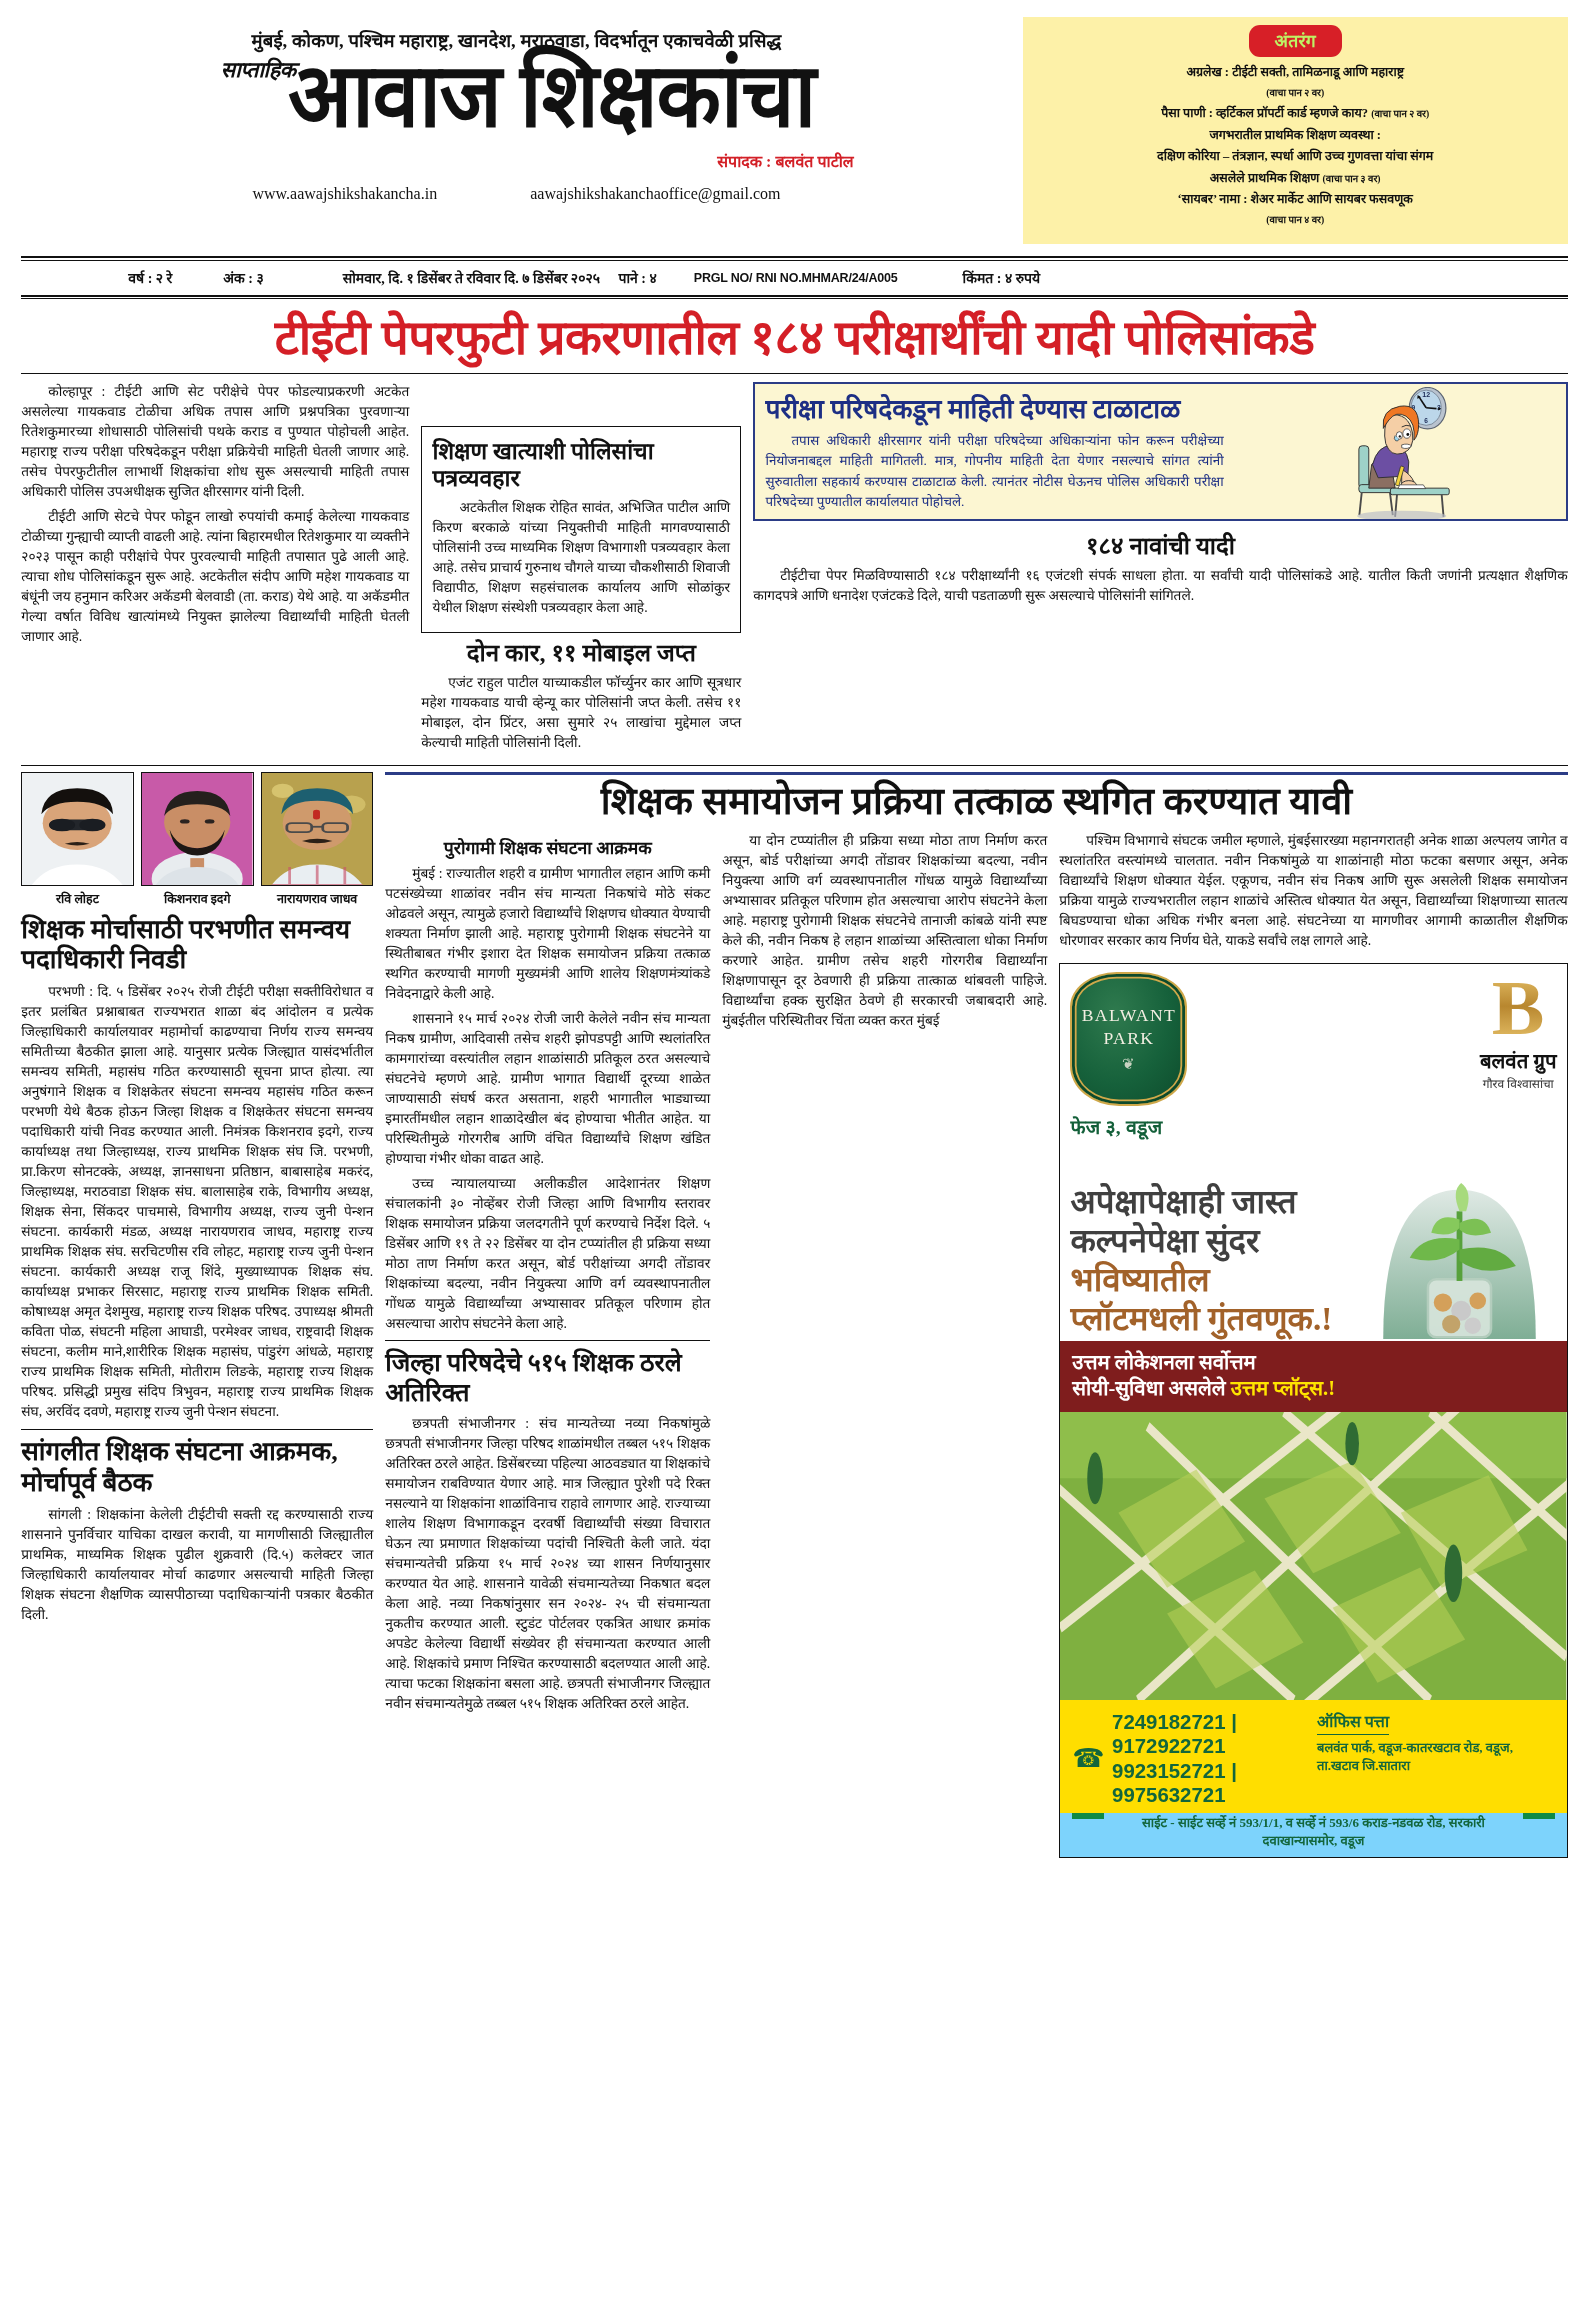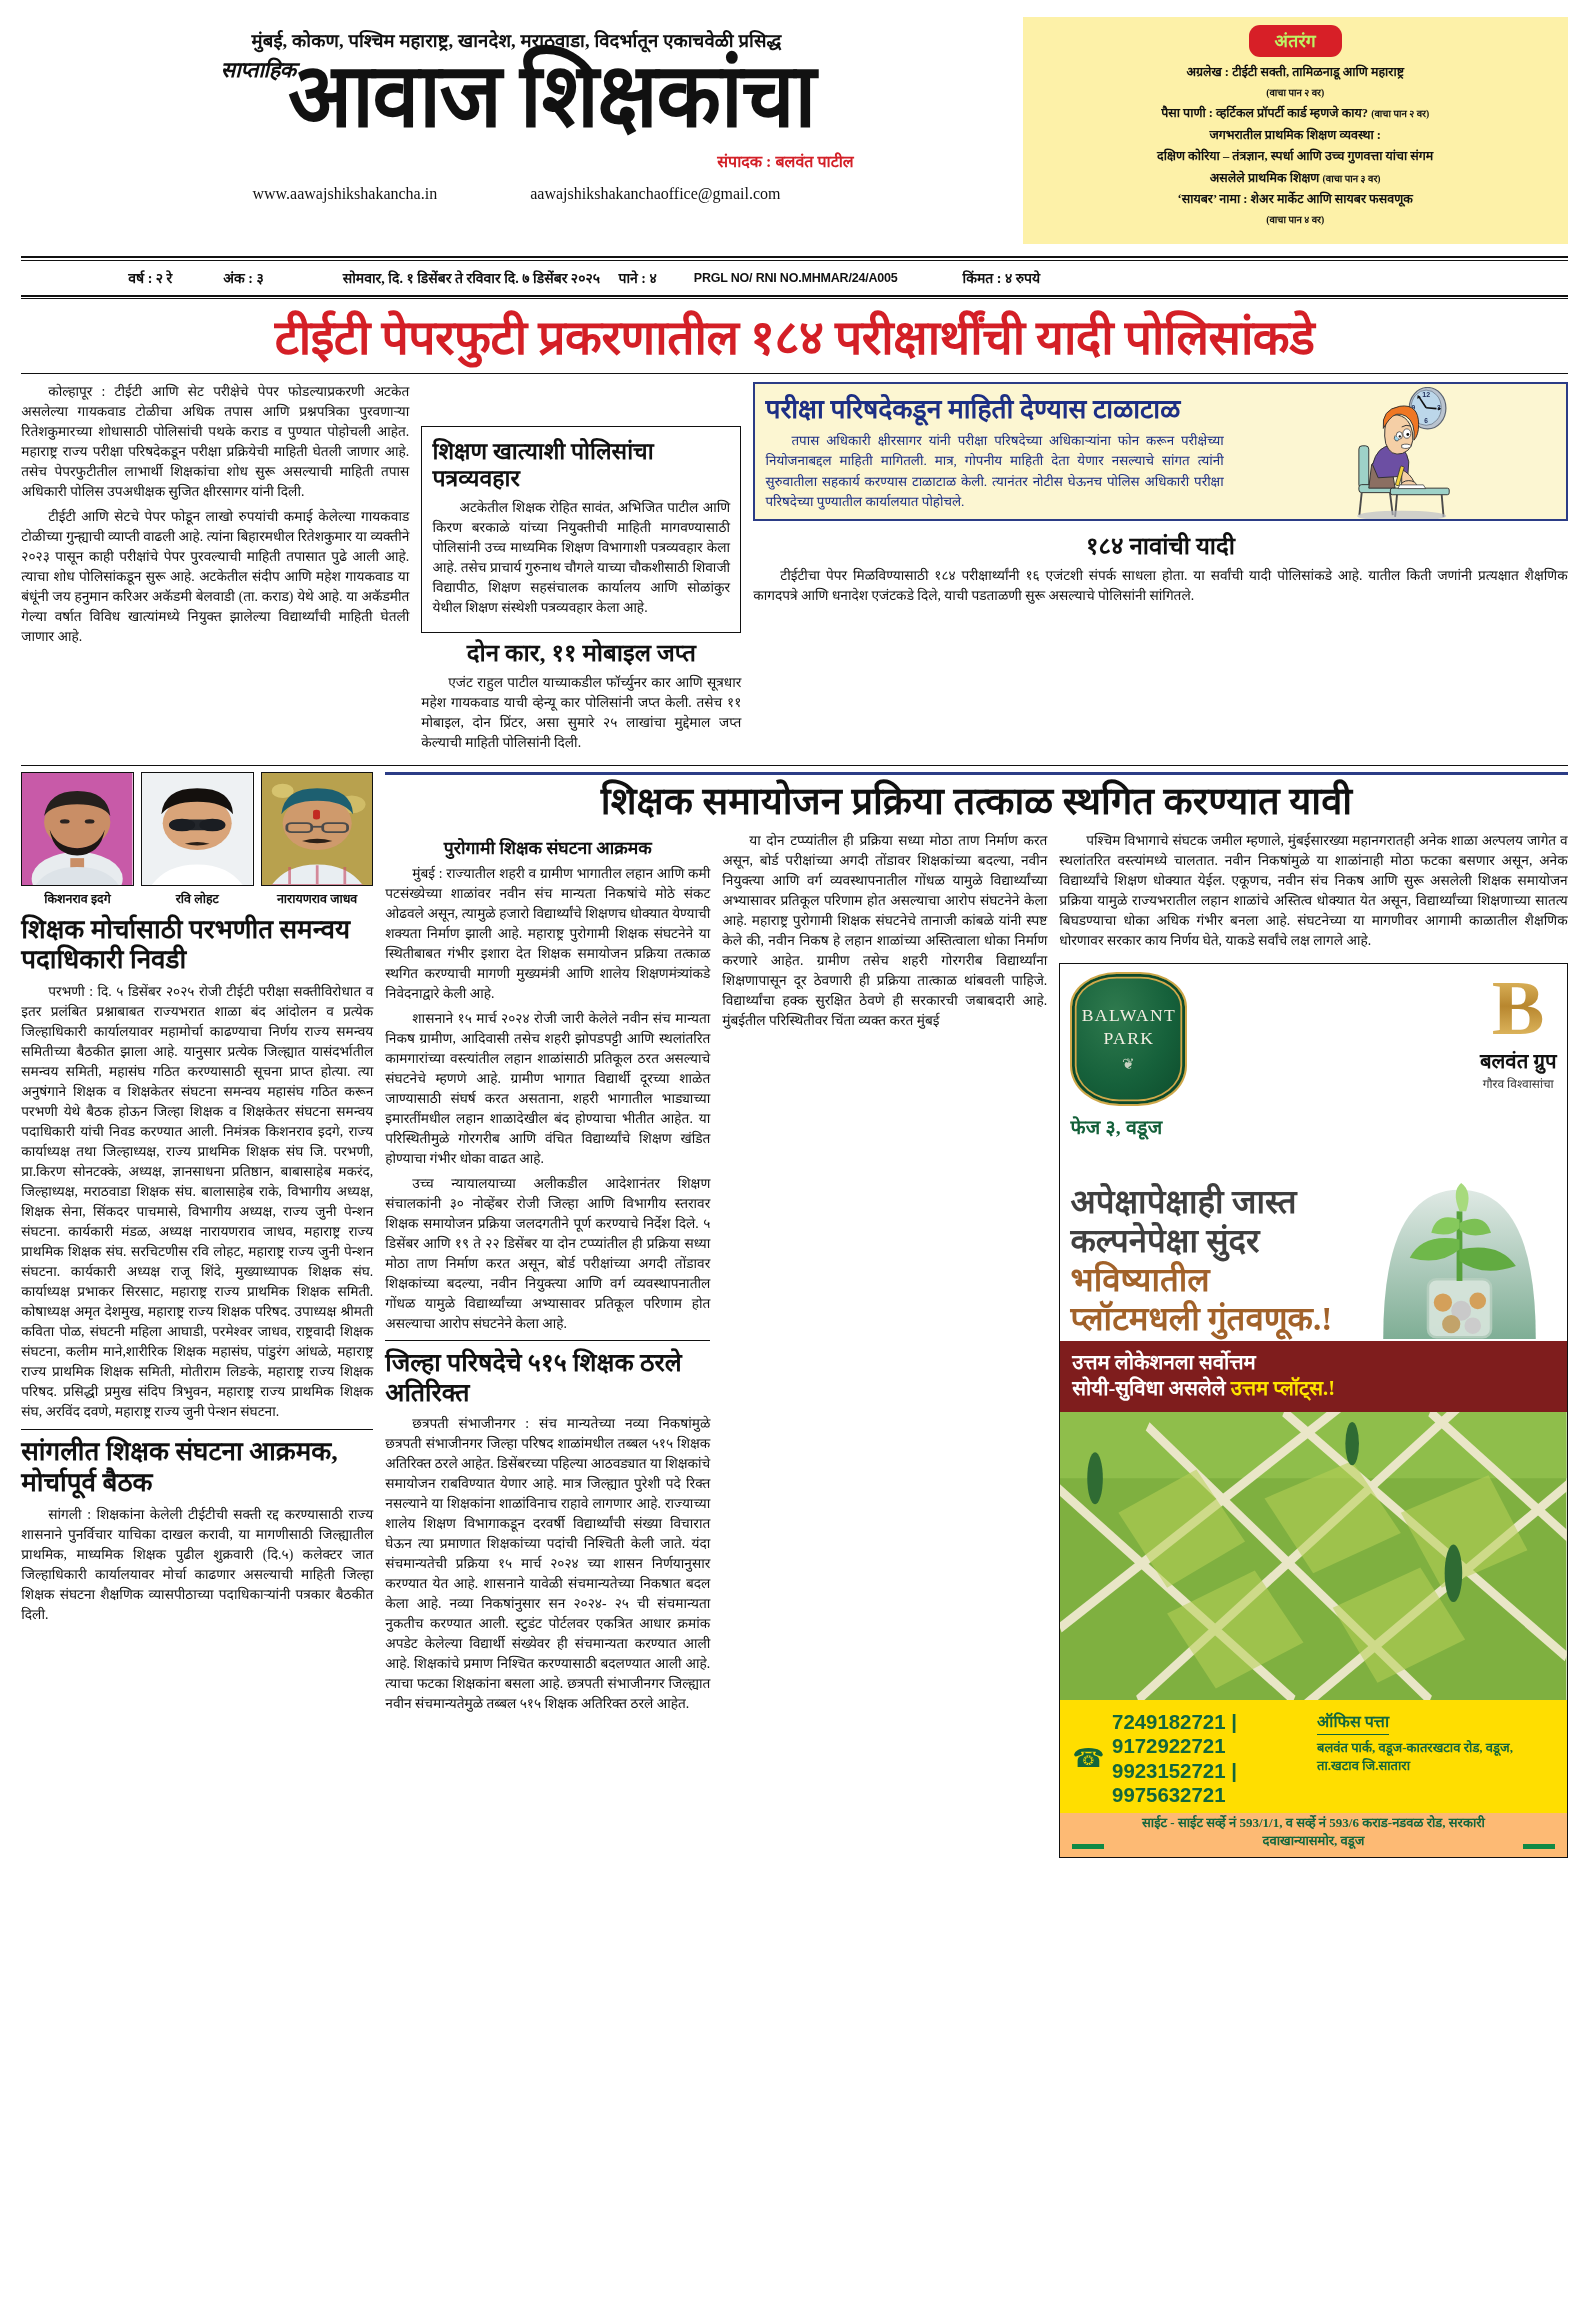--- a/index.html
+++ b/index.html
@@ -328,22 +328,22 @@
     padding: 10.2px 12px 6.5px 12px;
     display: flex; gap: 14px; align-items: flex-start;
   }
   .ad-phones { display: flex; gap: 7.4px; align-items: center;}
   .ph-icon { font-size: 26px; color: #13663c;}
   .ph-nums { font-size: 20.4px; font-weight: 700; color: #13663c; line-height: 1.18; font-family: "Liberation Sans", sans-serif;}
   .ad-addr { color: #13663c; }
   .ad-addr .t { font-size: 16px; font-weight: 700; border-bottom: 1.4px solid #13663c; display:inline-block; padding-bottom:1.4px;}
   .ad-addr .a { font-size: 13px; font-weight: 700; margin-top: 3.7px;}
   .ad-site {
-    background: #fdba74; padding: 0 12px 8.3px 12px;
-    display: flex; align-items: flex-end; gap: 3px;
+    background: #7dd3fc; padding: 0 12px 8.3px 12px;
+    display: flex; align-items: flex-start; gap: 3px;
   }
   .ad-site .dash { flex: 0 0 32px; height: 5.6px; background: #0f8a45;}
   .ad-site .s { font-size: 13px; font-weight: 700; color: #13663c; flex: 1 1 auto; text-align:center;}
 </style>
 </head>
 <body>
 
 <div class="page">
 
   <div class="masthead">
@@ -491,50 +491,50 @@
       <p class="body indent">टीईटीचा पेपर मिळविण्यासाठी १८४ परीक्षार्थ्यांनी १६ एजंटशी संपर्क साधला होता. या सर्वांची यादी पोलिसांकडे आहे. यातील किती जणांनी प्रत्यक्षात शैक्षणिक कागदपत्रे आणि धनादेश एजंटकडे दिले, याची पडताळणी सुरू असल्याचे पोलिसांनी सांगितले.</p>
     </div>
   </div>
 
   <hr class="thin">
 
   <div class="cols">
 
     <div class="col" style="flex:0 0 352px;">
       <div class="photos">
+        <div class="photo-item">
+          <div class="photo-frame">
+            <svg viewBox="0 0 160 250" width="100%" height="100%" preserveAspectRatio="none">
+              <rect width="160" height="250" fill="#eef1f3"></rect>
+              <ellipse cx="80" cy="112" rx="50" ry="60" fill="#d9a479"></ellipse>
+              <path d="M28 92 q4 -58 52 -58 q50 0 52 58 q-14 -28 -52 -28 q-38 0 -52 28 Z" fill="#14100d"></path>
+              <rect x="40" y="104" width="80" height="24" rx="11" fill="#23262b"></rect>
+              <ellipse cx="58" cy="116" rx="19" ry="14" fill="#1a1d22"></ellipse>
+              <ellipse cx="102" cy="116" rx="19" ry="14" fill="#1a1d22"></ellipse>
+              <path d="M62 158 q18 -8 36 0 q-18 8 -36 0 Z" fill="#2b2017"></path>
+              <path d="M14 250 q22 -46 66 -46 q44 0 66 46 Z" fill="#ffffff"></path>
+            </svg>
+          </div>
+          <div class="photo-caption">रवि लोहट</div>
+        </div>
         <div class="photo-item">
           <div class="photo-frame">
             <svg viewBox="0 0 160 250" width="100%" height="100%" preserveAspectRatio="none">
               <rect width="160" height="250" fill="#c85aa8"></rect>
               <ellipse cx="80" cy="236" rx="66" ry="60" fill="#e8ecef"></ellipse>
               <ellipse cx="80" cy="110" rx="48" ry="58" fill="#c98e66"></ellipse>
               <path d="M32 96 q6 -56 48 -56 q44 0 48 56 q-12 -26 -48 -26 q-36 0 -48 26 Z" fill="#25201d"></path>
               <path d="M40 126 q6 56 40 58 q34 -2 40 -58 q-10 40 -40 42 q-30 -2 -40 -42 Z" fill="#1c1714"></path>
               <ellipse cx="62" cy="108" rx="7" ry="5" fill="#2b2320"></ellipse>
               <ellipse cx="98" cy="108" rx="7" ry="5" fill="#2b2320"></ellipse>
               <rect x="70" y="190" width="20" height="24" fill="#c98e66"></rect>
               <path d="M20 250 q18 -40 60 -40 q42 0 60 40 Z" fill="#dde3e8"></path>
             </svg>
           </div>
           <div class="photo-caption">किशनराव इदगे</div>
-        </div>
-        <div class="photo-item">
-          <div class="photo-frame">
-            <svg viewBox="0 0 160 250" width="100%" height="100%" preserveAspectRatio="none">
-              <rect width="160" height="250" fill="#eef1f3"></rect>
-              <ellipse cx="80" cy="112" rx="50" ry="60" fill="#d9a479"></ellipse>
-              <path d="M28 92 q4 -58 52 -58 q50 0 52 58 q-14 -28 -52 -28 q-38 0 -52 28 Z" fill="#14100d"></path>
-              <rect x="40" y="104" width="80" height="24" rx="11" fill="#23262b"></rect>
-              <ellipse cx="58" cy="116" rx="19" ry="14" fill="#1a1d22"></ellipse>
-              <ellipse cx="102" cy="116" rx="19" ry="14" fill="#1a1d22"></ellipse>
-              <path d="M62 158 q18 -8 36 0 q-18 8 -36 0 Z" fill="#2b2017"></path>
-              <path d="M14 250 q22 -46 66 -46 q44 0 66 46 Z" fill="#ffffff"></path>
-            </svg>
-          </div>
-          <div class="photo-caption">रवि लोहट</div>
         </div>
         <div class="photo-item">
           <div class="photo-frame">
             <svg viewBox="0 0 160 250" width="100%" height="100%" preserveAspectRatio="none">
               <rect width="160" height="250" fill="#b8a14e"></rect>
               <circle cx="30" cy="40" r="16" fill="#e3d27c" opacity=".7"></circle>
               <circle cx="130" cy="70" r="20" fill="#dfcf78" opacity=".6"></circle>
               <ellipse cx="80" cy="112" rx="50" ry="60" fill="#cf9a6c"></ellipse>
               <path d="M28 92 q4 -58 52 -58 q50 0 52 58 q-14 -30 -52 -30 q-38 0 -52 30 Z" fill="#1d5f70"></path>
               <rect x="74" y="82" width="10" height="22" rx="5" fill="#c22a22"></rect>

